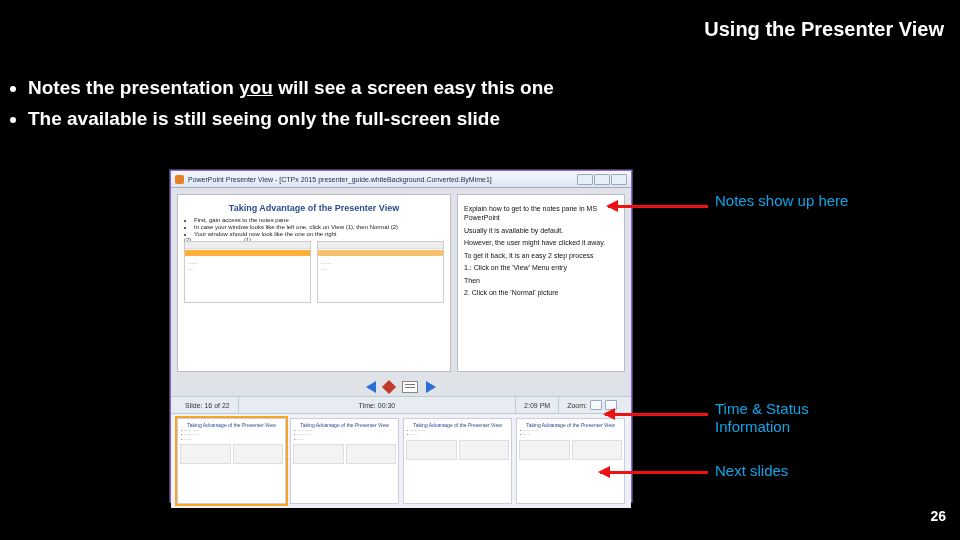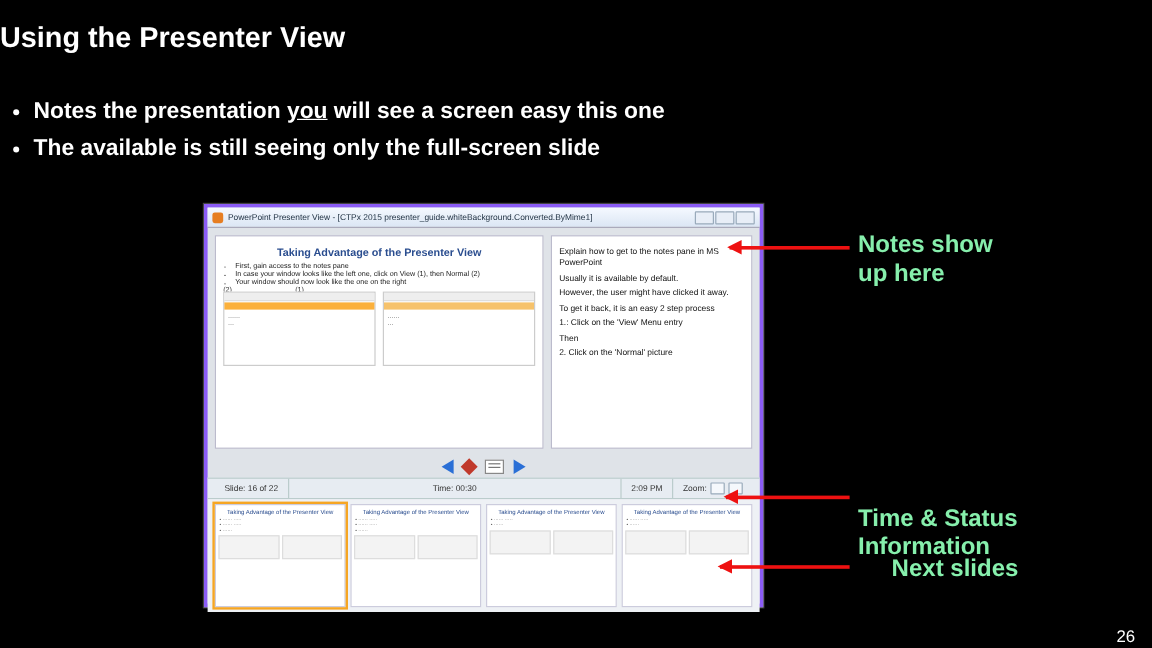--- a/index.html
+++ b/index.html
@@ -3,37 +3,37 @@
 <meta charset="utf-8">
 <style>
   html,body{margin:0;padding:0}
   body{
     width:960px;height:540px;
     background:#000;color:#fff;
     font-family:Arial,Helvetica,sans-serif;
     position:relative;overflow:hidden;
   }
   .title{
-    text-align:left;
-    font-size:24px;font-weight:bold;
+    text-align:right;
+    font-size:20px;font-weight:bold;
     padding:18px 16px 8px 0;
   }
   .bullets{
     padding:4px 0 0 28px;
     font-size:19px;font-weight:bold;
     line-height:1.5;
   }
   .bullets li{margin:2px 0}
   .u{text-decoration:underline}
 
   
   .shot{
     position:absolute;left:170px;top:170px;
     width:460px;height:330px;
-    background:#dfe3e8;border:3px solid #8b5cf6;
+    background:#dfe3e8;border:1px solid #8b5cf6;
     color:#000;font-size:7px;
     box-shadow:0 0 0 1px #444;
   }
   .shot .titlebar{
     height:16px;background:linear-gradient(#f5f9ff,#dbe6f4);
     border-bottom:1px solid #aab;
     display:flex;align-items:center;padding:0 4px;gap:4px;
     font-size:7px;color:#234;
   }
   .winicon{width:9px;height:9px;background:#e67e22;border-radius:2px}
@@ -88,36 +88,36 @@
   }
   .strip .sld{flex:1;background:#fff;border:1px solid #ccd;min-width:0;padding:2px}
   .strip .sld.sel{outline:2px solid #f6a623}
   .strip .sld .t{font-size:5px;color:#2a4d8f;text-align:center;margin:1px 0}
   .strip .sld .b{font-size:4px;color:#666;line-height:1.1;padding:0 1px}
   .strip .sld .mini{display:flex;gap:2px;margin-top:2px}
   .strip .sld .mini span{flex:1;height:18px;background:#f3f3f3;border:1px solid #ddd}
 
   
   .annot{
-    position:absolute;font-size:20px;font-weight:bold;color:#86efac;
+    position:absolute;font-size:15px;font-weight:normal;color:#0ea5e9;
     line-height:1.2;
   }
   .arrow{
     position:absolute;height:0;
   }
   .arrow .line{
     position:absolute;top:-1.5px;height:3px;background:#e11;left:0;right:0;
   }
   .arrow .head{
     position:absolute;left:-2px;top:-6px;
     width:0;height:0;border-top:6px solid transparent;border-bottom:6px solid transparent;
     border-right:12px solid #e11;
   }
 
-  .pagenum{position:absolute;right:14px;bottom:2px;font-size:14px;font-weight:normal}
+  .pagenum{position:absolute;right:14px;bottom:16px;font-size:14px;font-weight:bold}
 </style>
 </head>
 <body>
 
 <div class="title">Using the Presenter View</div>
 
 <ul class="bullets">
   <li>
     <span>Notes the presentation </span><span class="u">you</span><span> will see a screen easy this one</span>
   </li>
@@ -222,29 +222,29 @@
 </div>
 
 <div class="annot" style="left:715px;top:192px">
   <span style="display:block;width:140px">Notes show up here</span>
 </div>
 <div class="arrow" style="left:608px;top:206px;width:100px">
   <div class="line"></div>
     <div class="head"></div>
 </div>
 
-<div class="annot" style="left:715px;top:420px">
+<div class="annot" style="left:715px;top:400px">
   <span style="display:block;width:160px">Time &amp; Status Information</span>
 </div>
 <div class="arrow" style="left:605px;top:414px;width:103px">
   <div class="line"></div>
     <div class="head"></div>
 </div>
 
-<div class="annot" style="left:743px;top:462px">
+<div class="annot" style="left:715px;top:462px">
   <span>Next slides</span>
 </div>
 <div class="arrow" style="left:600px;top:472px;width:108px">
   <div class="line"></div>
     <div class="head"></div>
 </div>
 
 <div class="pagenum">26</div>
 
 </body></html>

